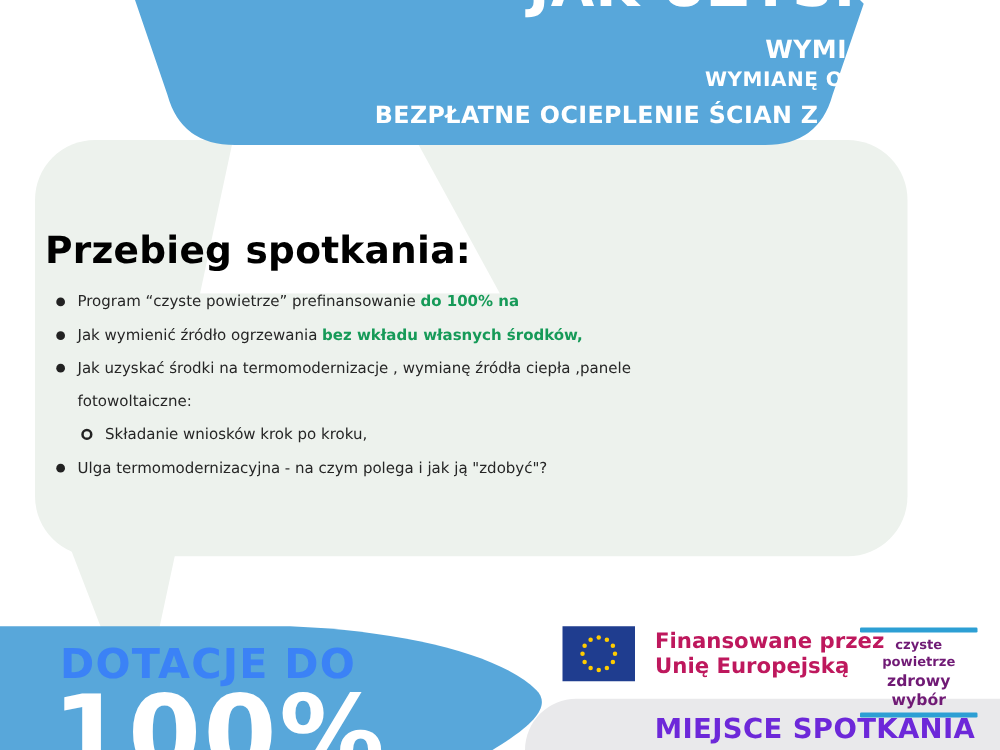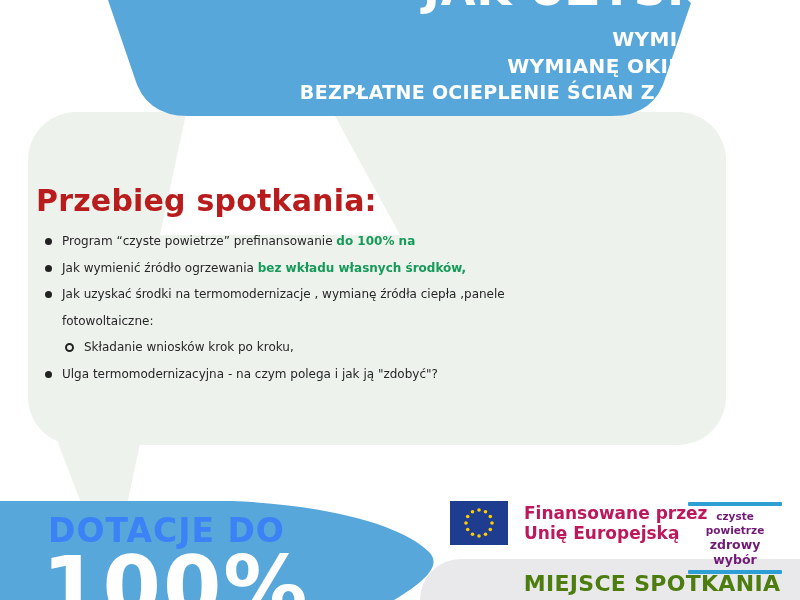--- a/index.html
+++ b/index.html
@@ -14,25 +14,25 @@
   .wm-wedge { position:absolute; z-index:1; left:160px; top:112px; width:240px; height:123px;
     background:#ffffff; clip-path:polygon(11% 0, 72% 0, 100% 100%, 0 100%); }
   .wm-tail { left:53px; top:430px; width:90px; height:105px;
     clip-path:polygon(0 0, 100% 0, 75% 100%, 45% 100%); }
   
   .banner-svg { position:absolute; left:0; top:0; z-index:2; }
   .banner-text { position:absolute; left:0; right:0; z-index:3; text-align:right;
     color:#ffffff; font-weight:bold; }
   .banner-headline { top:-34px; font-size:45px; line-height:48px; letter-spacing:1px; }
   .banner-l1 { top:27px; font-size:20px; letter-spacing:0.4px; }
-  .banner-l2 { top:54px; font-size:20px; letter-spacing:0.4px; }
+  .banner-l2 { top:54px; font-size:16px; letter-spacing:0.4px; }
   .banner-l3 { top:81px; font-size:19px; letter-spacing:0.3px; }
   
   .agenda-title { position:absolute; z-index:3; left:36px; top:183px;
-    font-size:30px; font-weight:bold; color:#b91c1c; letter-spacing:0.2px; }
+    font-size:30px; font-weight:bold; color:#000000; letter-spacing:0.2px; }
   .agenda { position:absolute; z-index:3; left:40px; top:228px; width:730px;
     font-size:12px; color:#262626; }
   .row { position:relative; line-height:26.6px; white-space:nowrap; padding-left:22px; }
   .row.sub { padding-left:44px; }
   .dot { position:absolute; left:5px; top:10px; width:7px; height:7px;
     border-radius:50%; background:#222222; }
   .circ { position:absolute; left:25px; top:9px; width:9px; height:9px;
     border-radius:50%; border:2px solid #222222; background:transparent; }
   .green { color:#169a58; font-weight:bold; }
   
@@ -46,21 +46,21 @@
     background:#1f3d8f; }
   .eu-text { position:absolute; z-index:4; left:524px; top:504px;
     font-size:17px; line-height:19.5px; font-weight:bold; color:#be185d; }
   .prog-logo { position:absolute; z-index:4; left:688px; top:502px; width:94px;
     text-align:center; color:#701a75; }
   .prog-bar { height:4px; background:#2d9fd4; border-radius:1px; }
   .prog-l1 { font-size:10.5px; font-weight:bold; line-height:14px; margin-top:3px; }
   .prog-l2 { font-size:12.5px; font-weight:bold; line-height:15px; margin-bottom:3px; }
   .meeting-block { position:absolute; z-index:3; left:420px; top:559px; width:380px; height:41px;
     background:#e9e9eb; border-top-left-radius:46px; text-align:center; padding:12px 8px 0 44px; }
-  .meeting-label { font-size:22px; font-weight:bold; color:#4d7c0f; letter-spacing:0.3px;margin-left:48px; }
+  .meeting-label { font-size:22px; font-weight:bold; color:#6d28d9; letter-spacing:0.3px;margin-left:48px; }
 </style>
 </head>
 <body>
 
 <div class="wm wm-main"></div>
 <div class="wm-wedge"></div>
 <div class="wm wm-tail"></div>
 
 <svg class="banner-svg" width="800" height="130" viewBox="0 0 800 130">
   <path d="M108,0 L692,0 L666,76 Q655,116 612,116 L188,116 Q145,116 134,76 Z" fill="#58a7da"></path>

